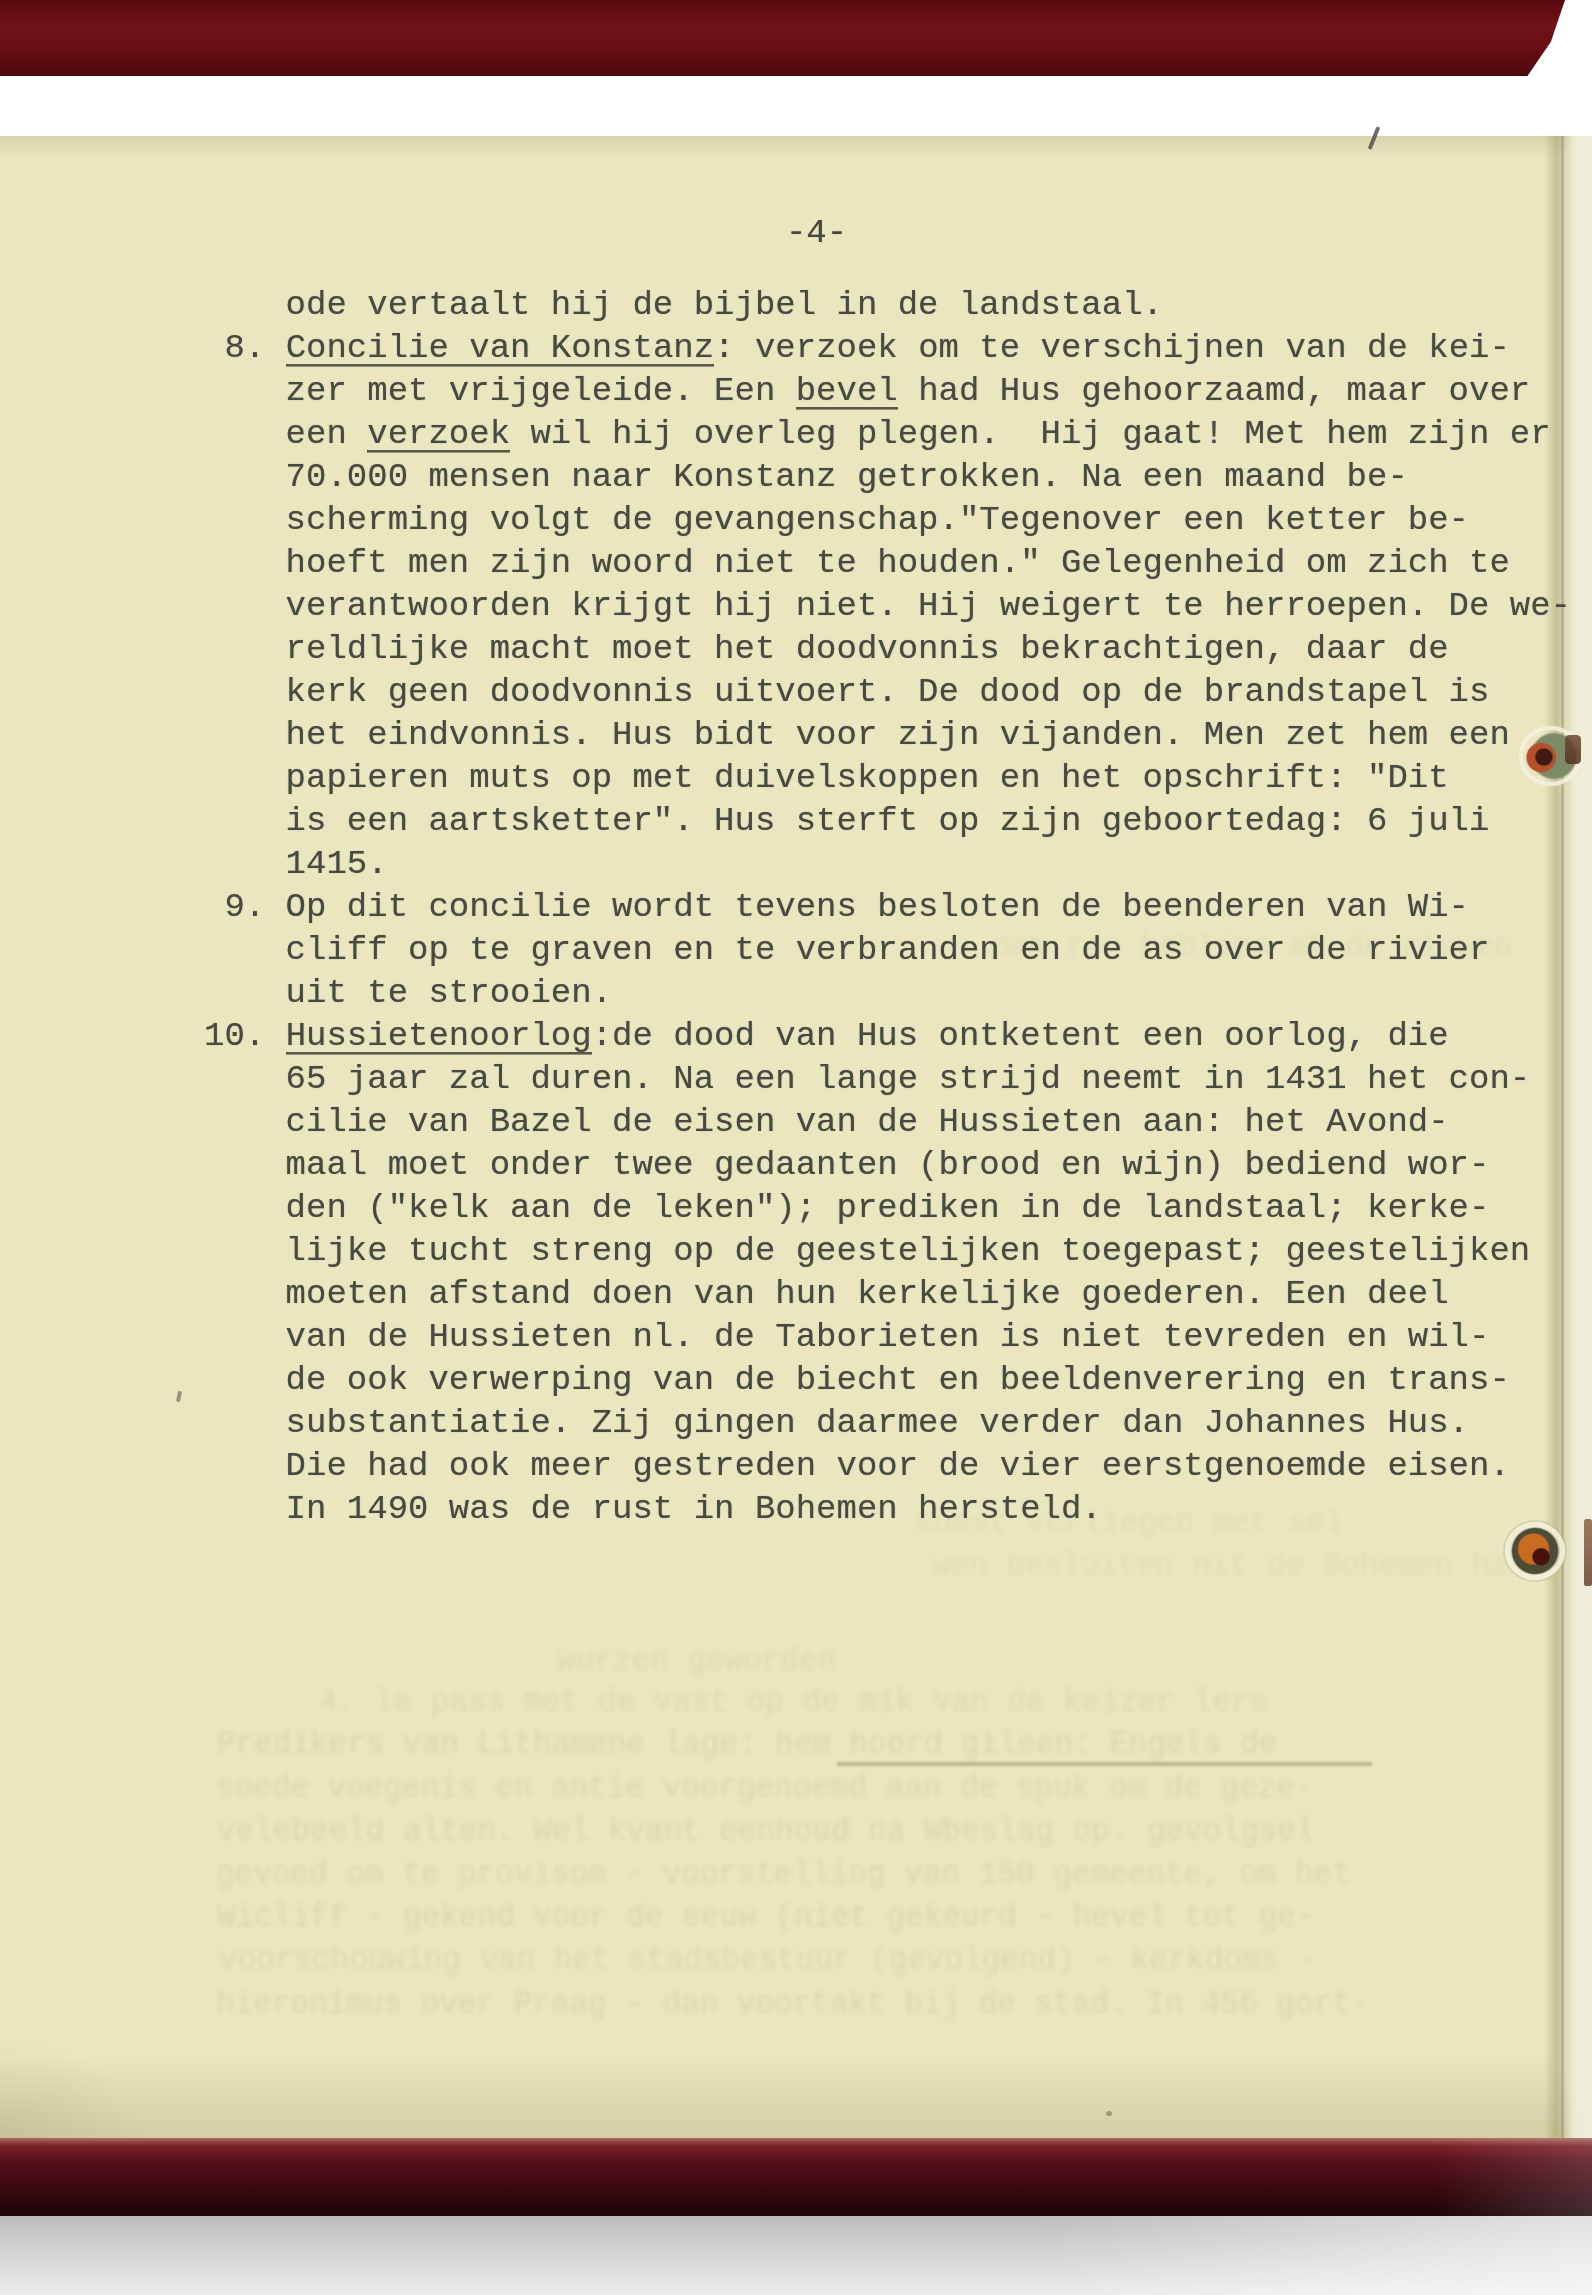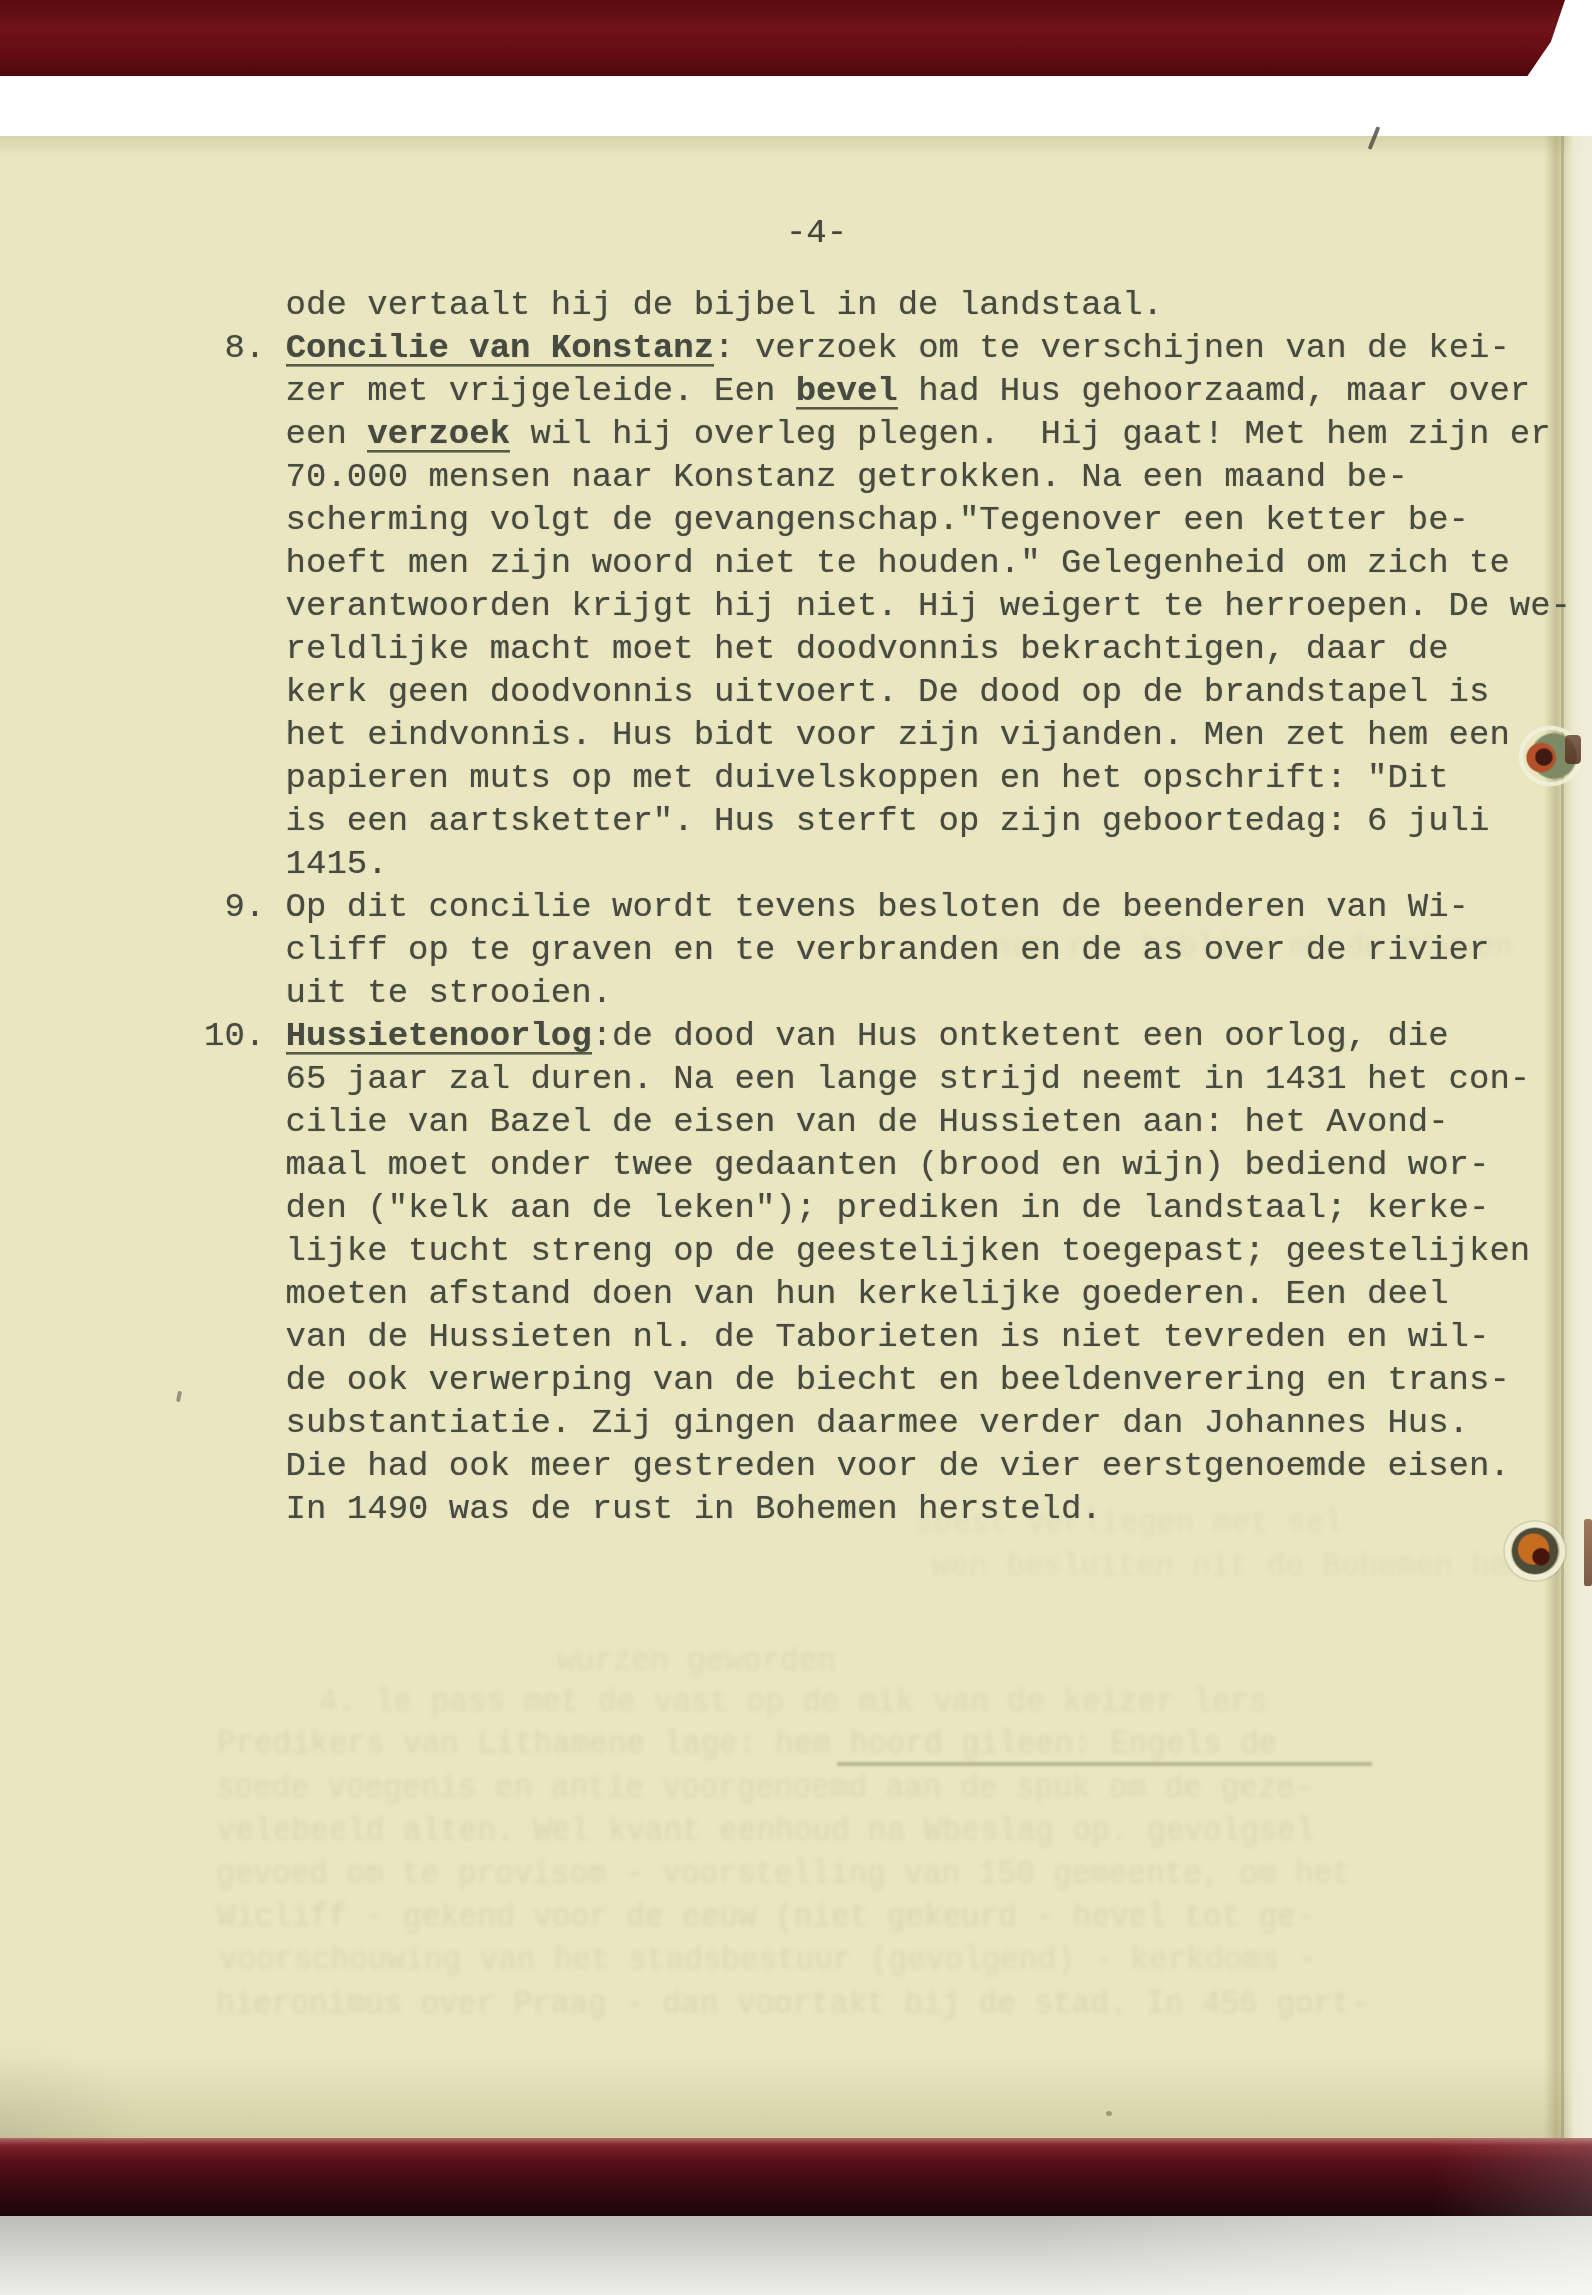--- a/index.html
+++ b/index.html
@@ -68,21 +68,20 @@
     margin-left:28px;
   }
   .tl{height:43px;}
   .u{
     background-image:
       linear-gradient(rgba(62,64,54,.85),rgba(62,64,54,.85)),
       linear-gradient(rgba(62,64,54,.65),rgba(62,64,54,.65));
     background-size:100% 2.6px,100% 2.6px;
     background-position:0 35px,0 40px;
     background-repeat:no-repeat;
-    font-weight:bold;
   }
   
   .ghost{
     position:absolute;
     font-size:31px;line-height:35px;
     color:#83855e;
     filter:blur(1.9px);
     white-space:pre;
     transform:scaleY(1.05);
   }

